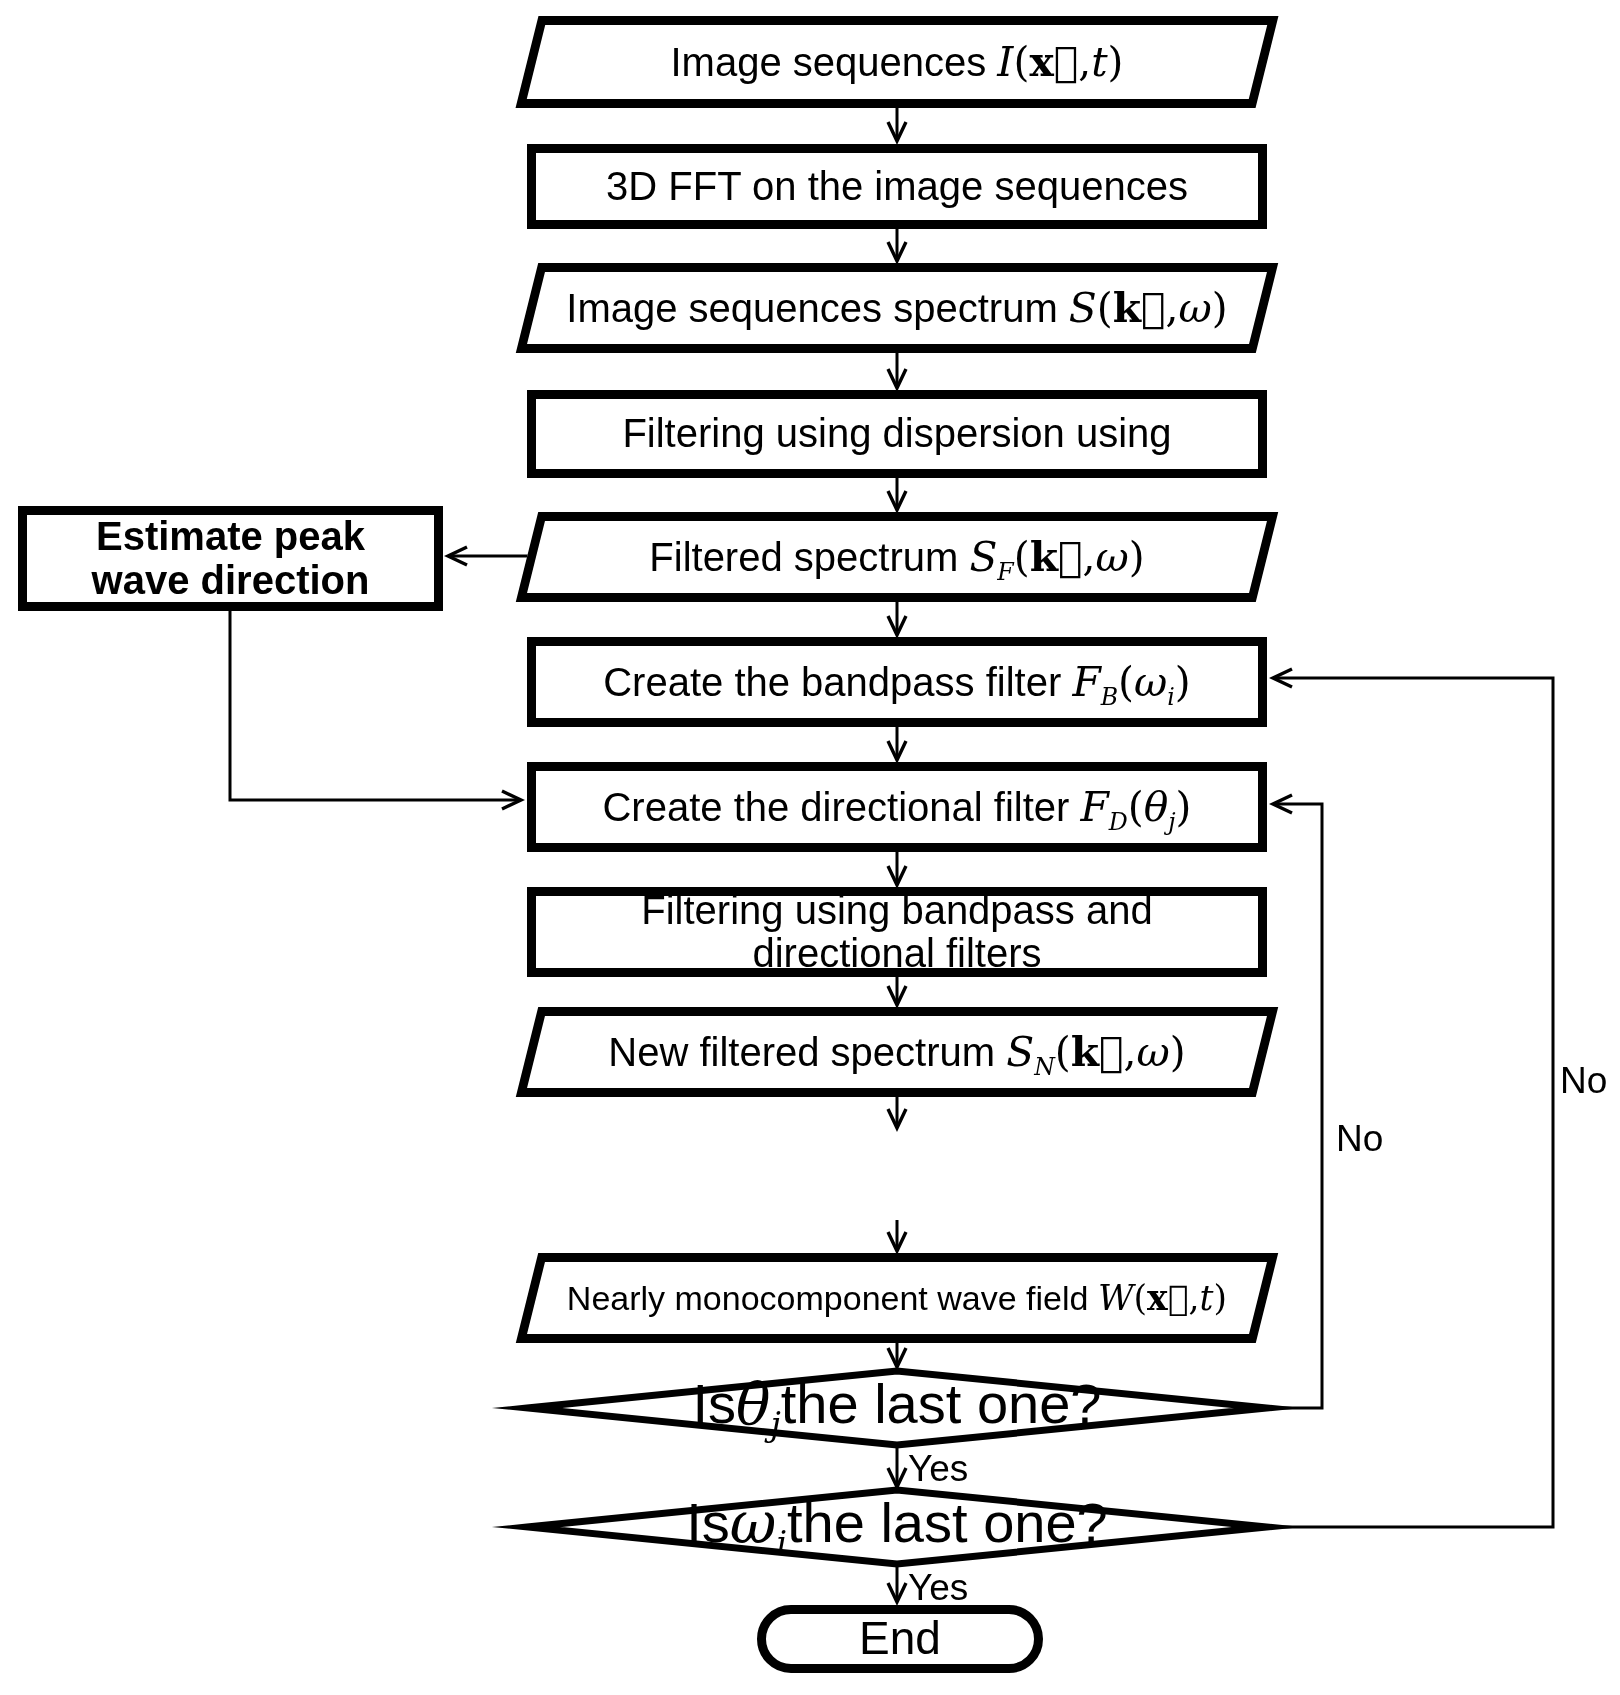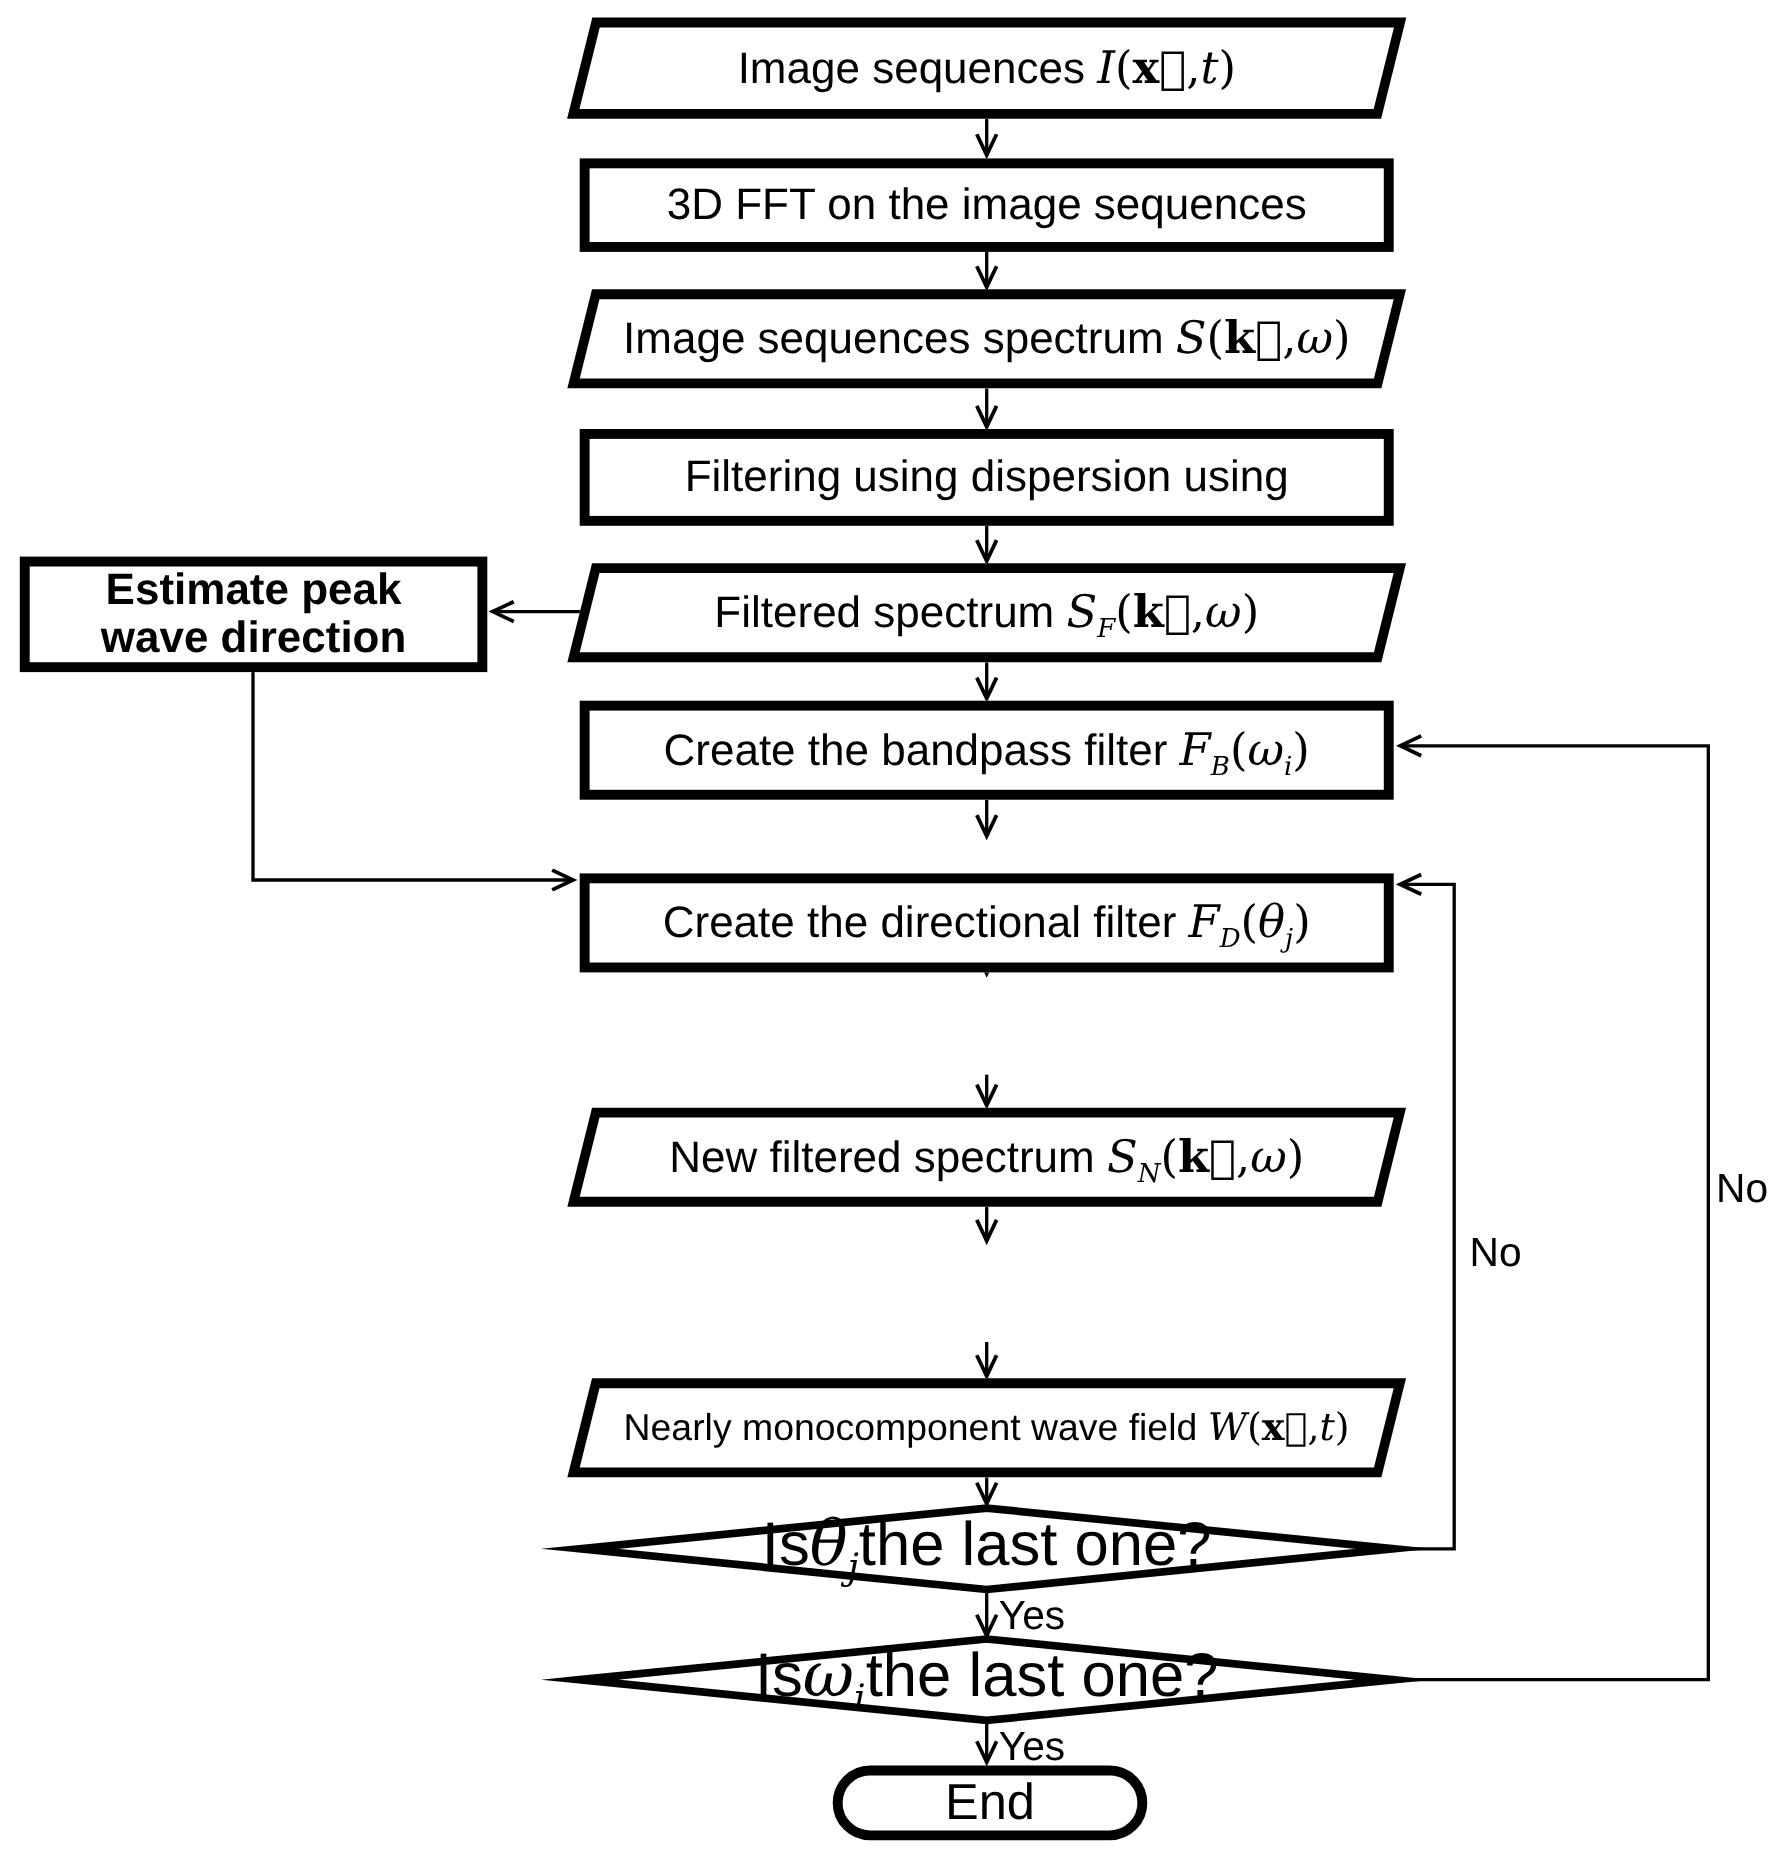--- a/index.html
+++ b/index.html
@@ -82,24 +82,27 @@
   </div>
 
   <div class="node" style="left:18px;top:506px;width:425px;height:105px;font-weight:bold;">
     <div>Estimate peak<br>wave direction</div>
   </div>
 
   <div class="node" style="left:527px;top:637px;width:740px;height:90px;">
     <div>Create the bandpass filter <span class="m"><i>F</i><sub><i>B</i></sub>(<i>ω</i><sub><i>i</i></sub>)</span></div>
   </div>
 
-  <div class="node" style="left:527px;top:762px;width:740px;height:90px;margin-top:32px;">
+  <div class="node" style="left:527px;top:762px;width:740px;height:90px;">
     <div>Create the directional filter <span class="m"><i>F</i><sub><i>D</i></sub>(<i>θ</i><sub><i>j</i></sub>)</span></div>
   </div>
 
+  <div class="node" style="left:527px;top:887px;width:740px;height:90px;">
+    <div>Filtering using bandpass and<br>directional filters</div>
+  </div>
 
   <div class="node pg" style="left:527px;top:1007px;width:740px;height:90px;">
     <div class="inner">New filtered spectrum <span class="m"><i>S</i><sub><i>N</i></sub>(<b>k⃗</b>,<i>ω</i>)</span></div>
   </div>
 
 
   <div class="node pg small" style="left:527px;top:1253px;width:740px;height:90px;">
     <div class="inner">Nearly monocomponent wave field <span class="m"><i>W</i>(<b>x⃗</b>,<i>t</i>)</span></div>
   </div>
 

